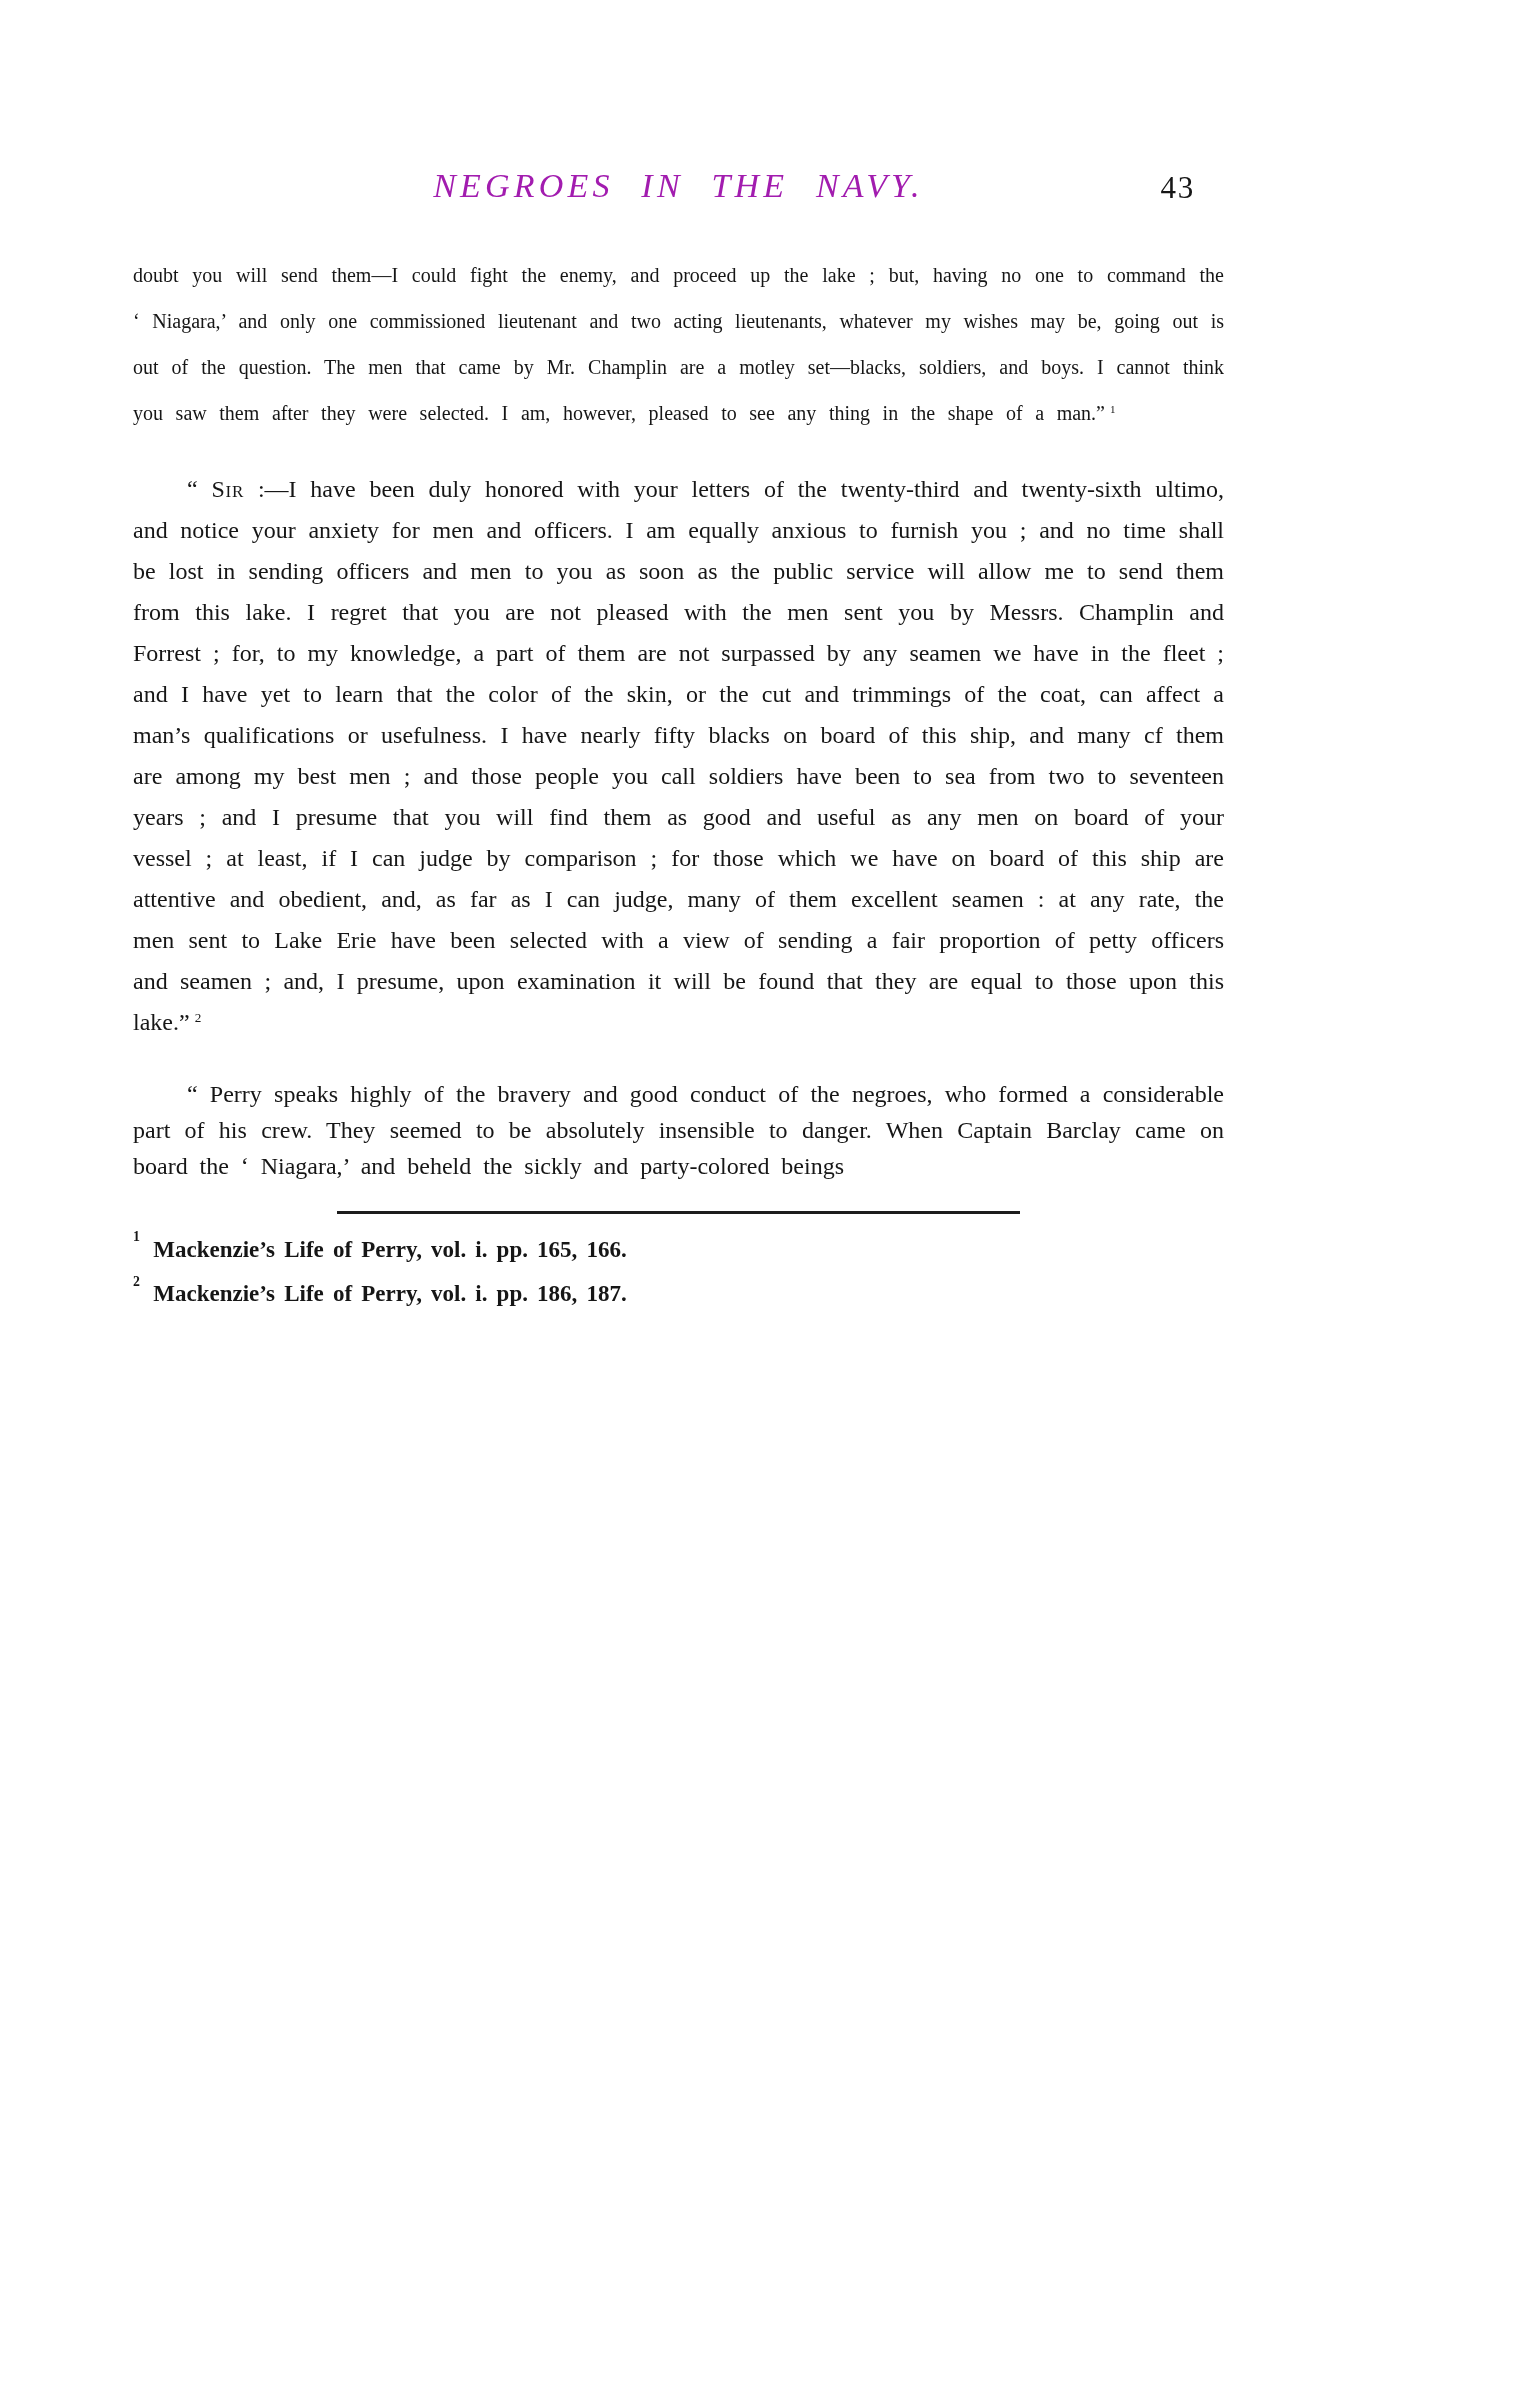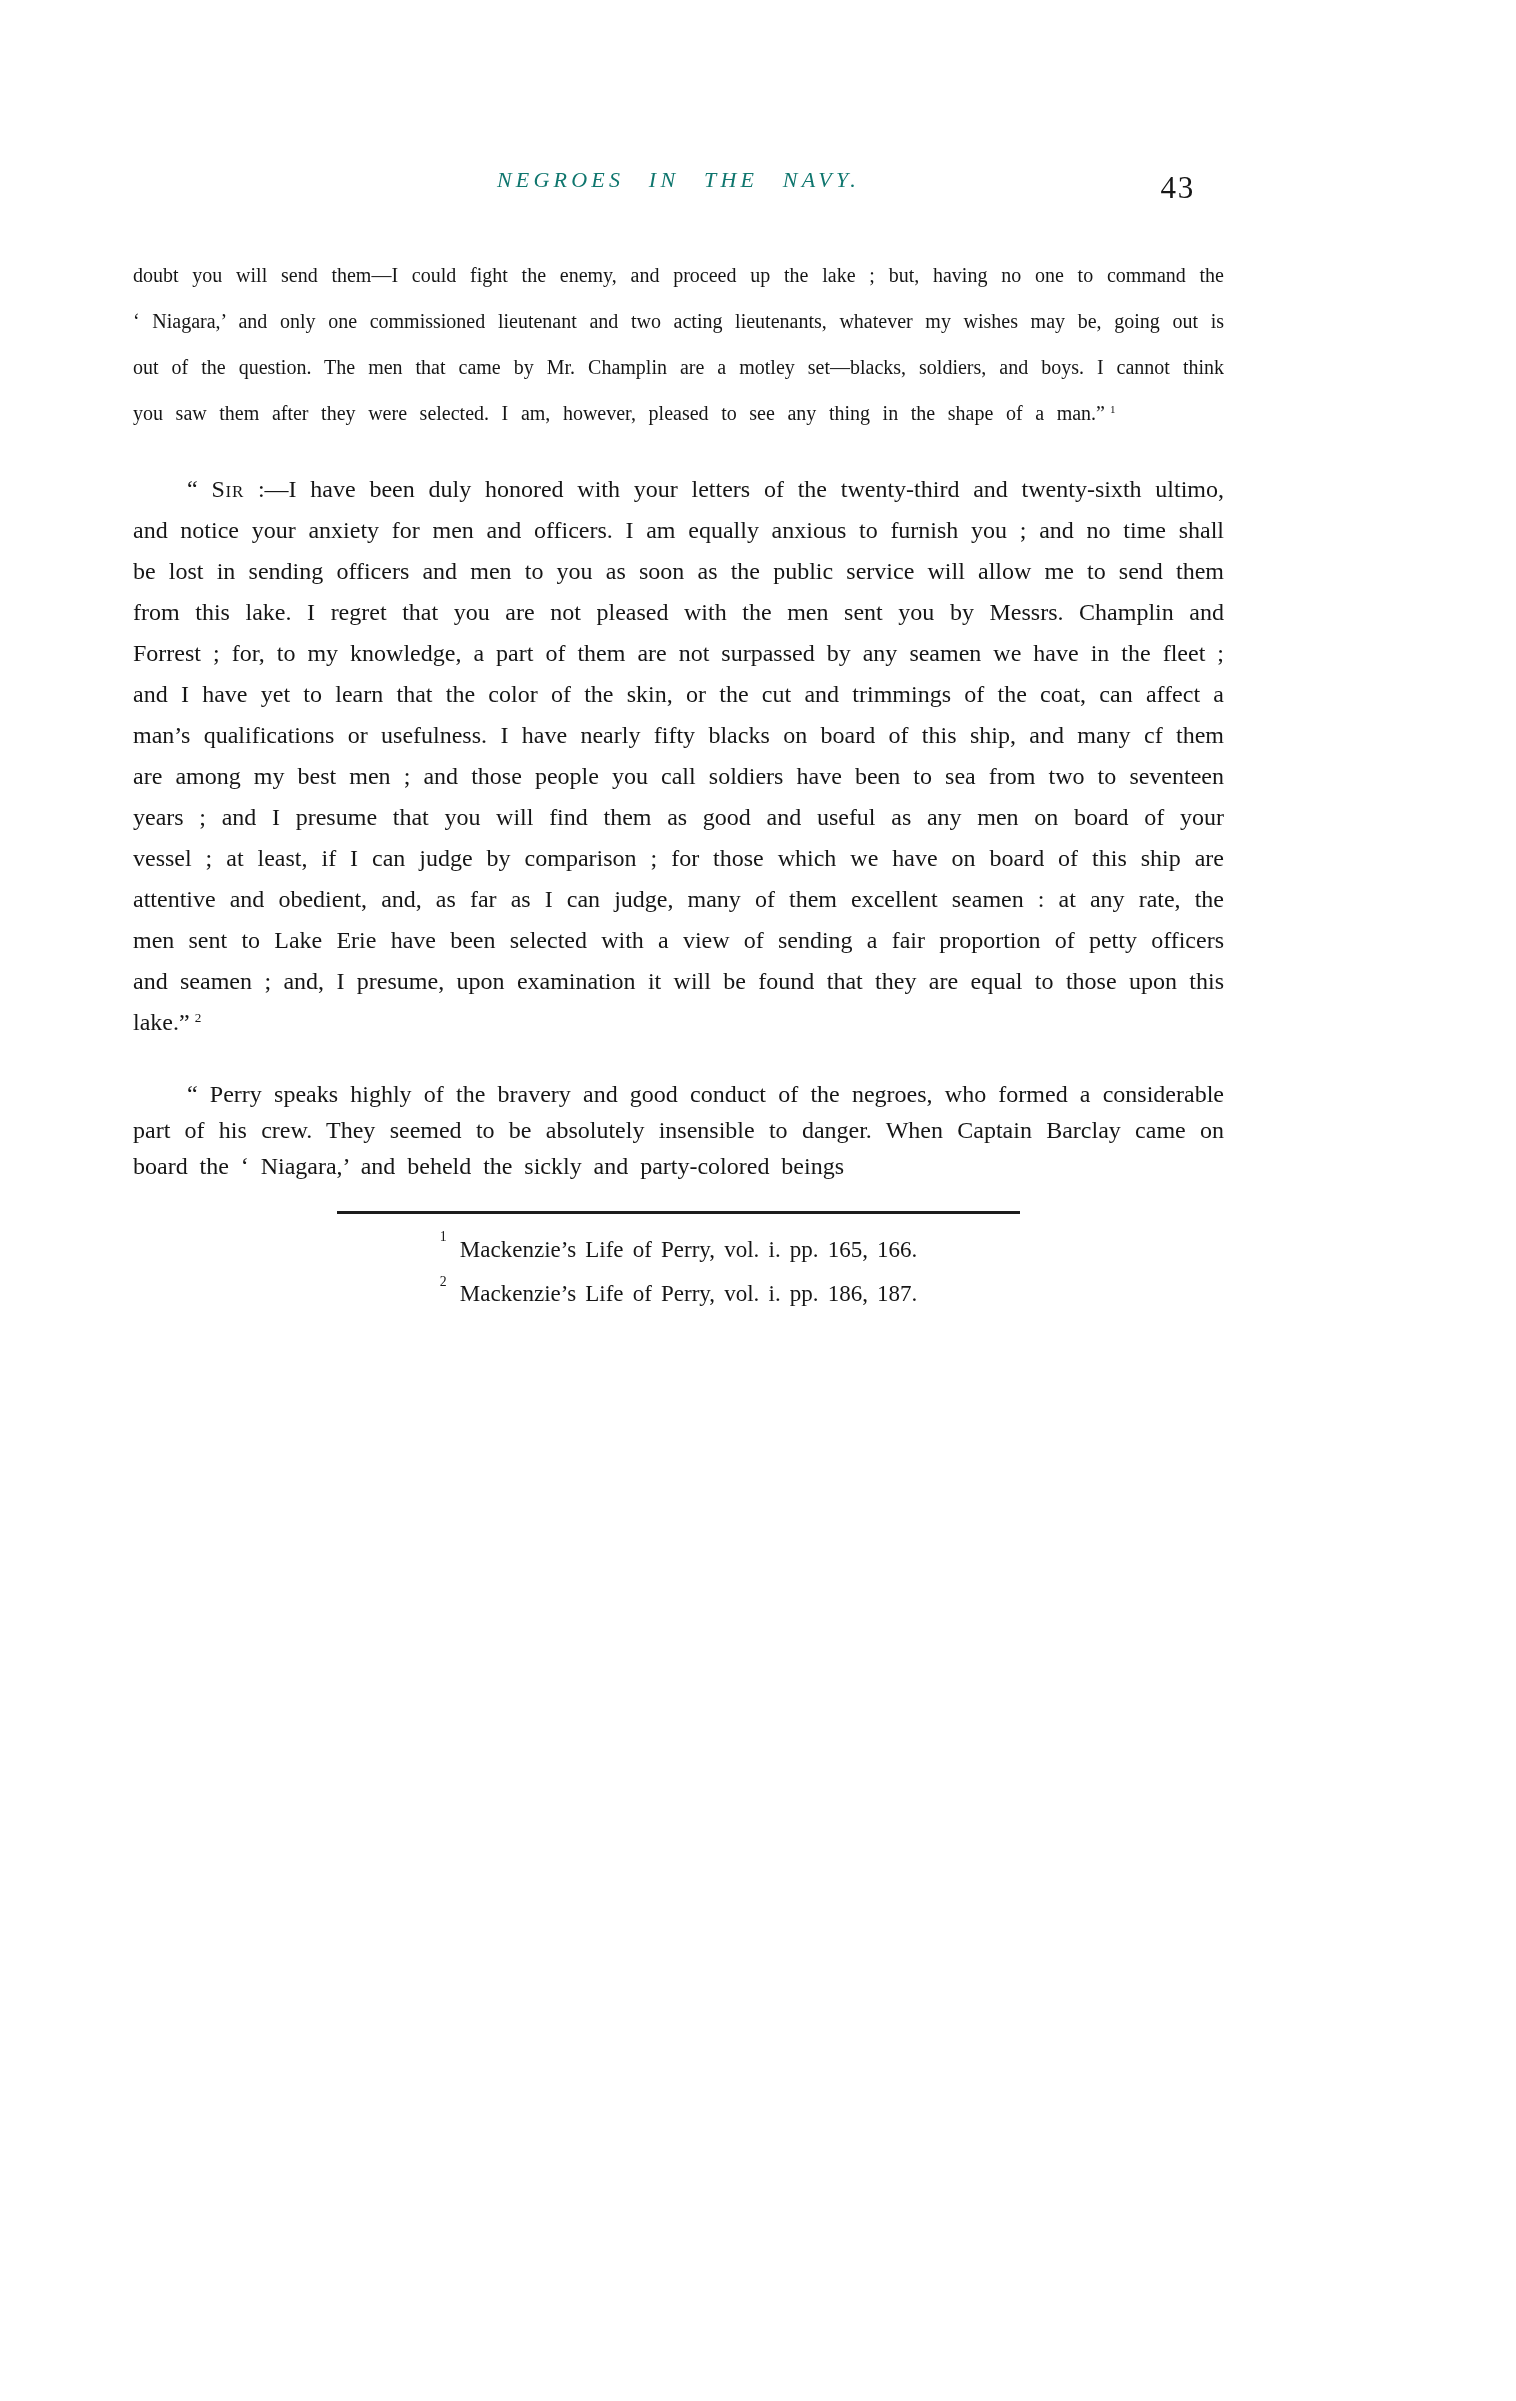--- a/index.html
+++ b/index.html
@@ -19,24 +19,24 @@
   .running-header {
     position: relative;
     margin: 167px 0 0 133px;
     width: 1091px;
     height: 46px;
   }
   .header-title {
     display: block;
     text-align: center;
     font-style: italic;
-    font-size: 22px;
+    font-size: 34px;
     letter-spacing: 4.2px;
     word-spacing: 15px;
-    color: #0f766e;
+    color: #a21caf;
   }
   .page-number {
     position: absolute;
     right: 29px;
     top: 3.4px;
     font-size: 31px;
     letter-spacing: 1.7px;
   }
   .text-block {
     margin: 39px 0 0 133px;
@@ -66,21 +66,22 @@
   sup.fn-mark {
     font-size: 0.55em;
     vertical-align: baseline;
     position: relative;
     top: -0.6em;
     margin-left: 5px;
   }
   .footnote-area {
     margin: 27px 0 16px 133px;
     width: 1091px;
-    text-align: center;
+    text-align: left;
+    font-weight: bold;
   }
   .footnote-rule {
     width: 683px;
     height: 2.5px;
     background: #1c1c1c;
     margin: 0 auto 10px auto;
   }
   .footnote {
     font-size: 23px;
     line-height: 39px;

